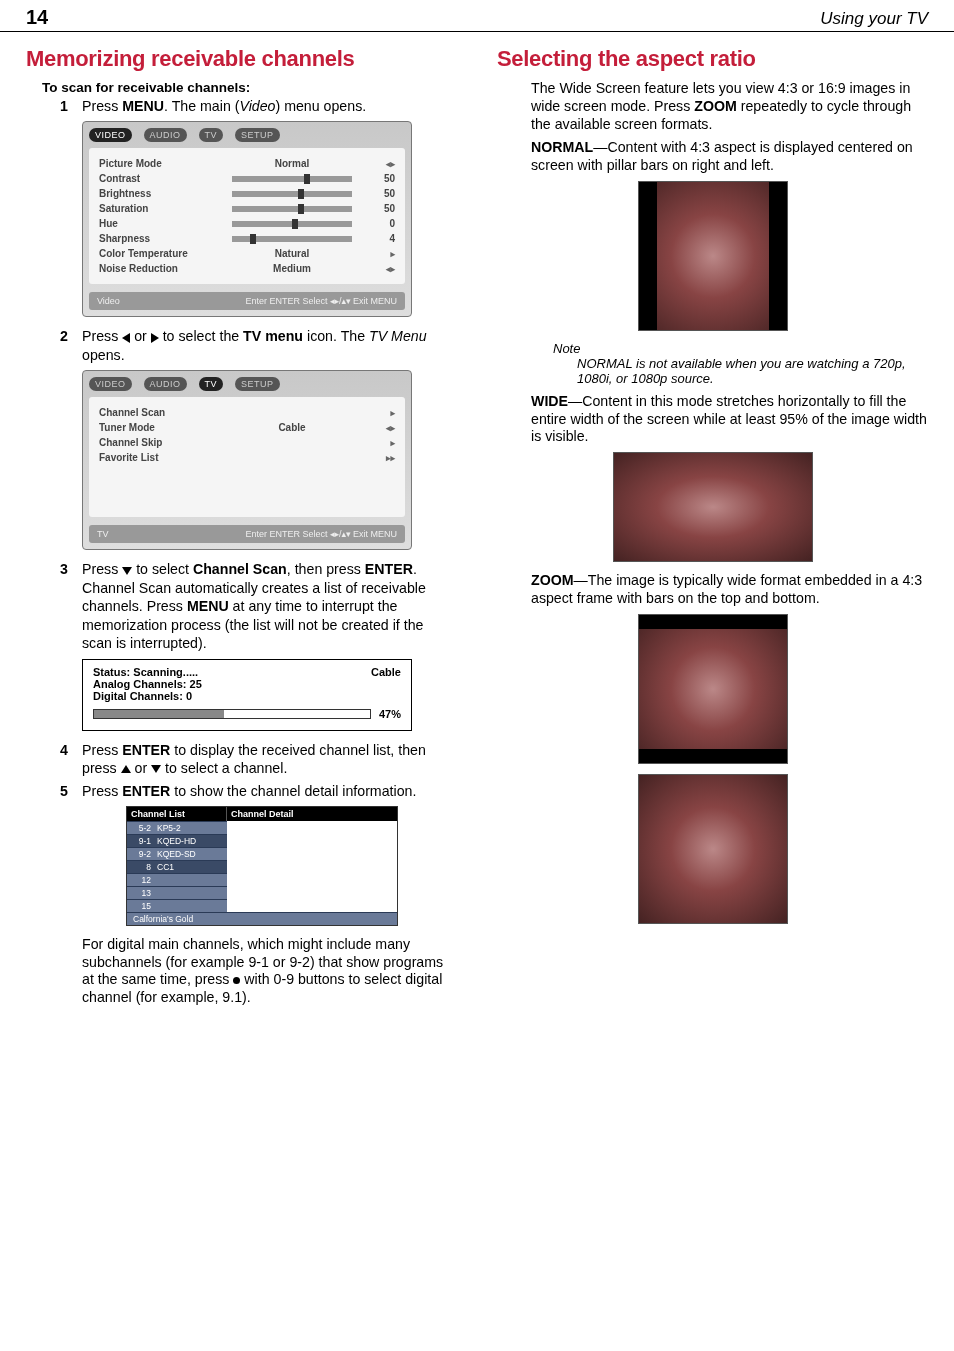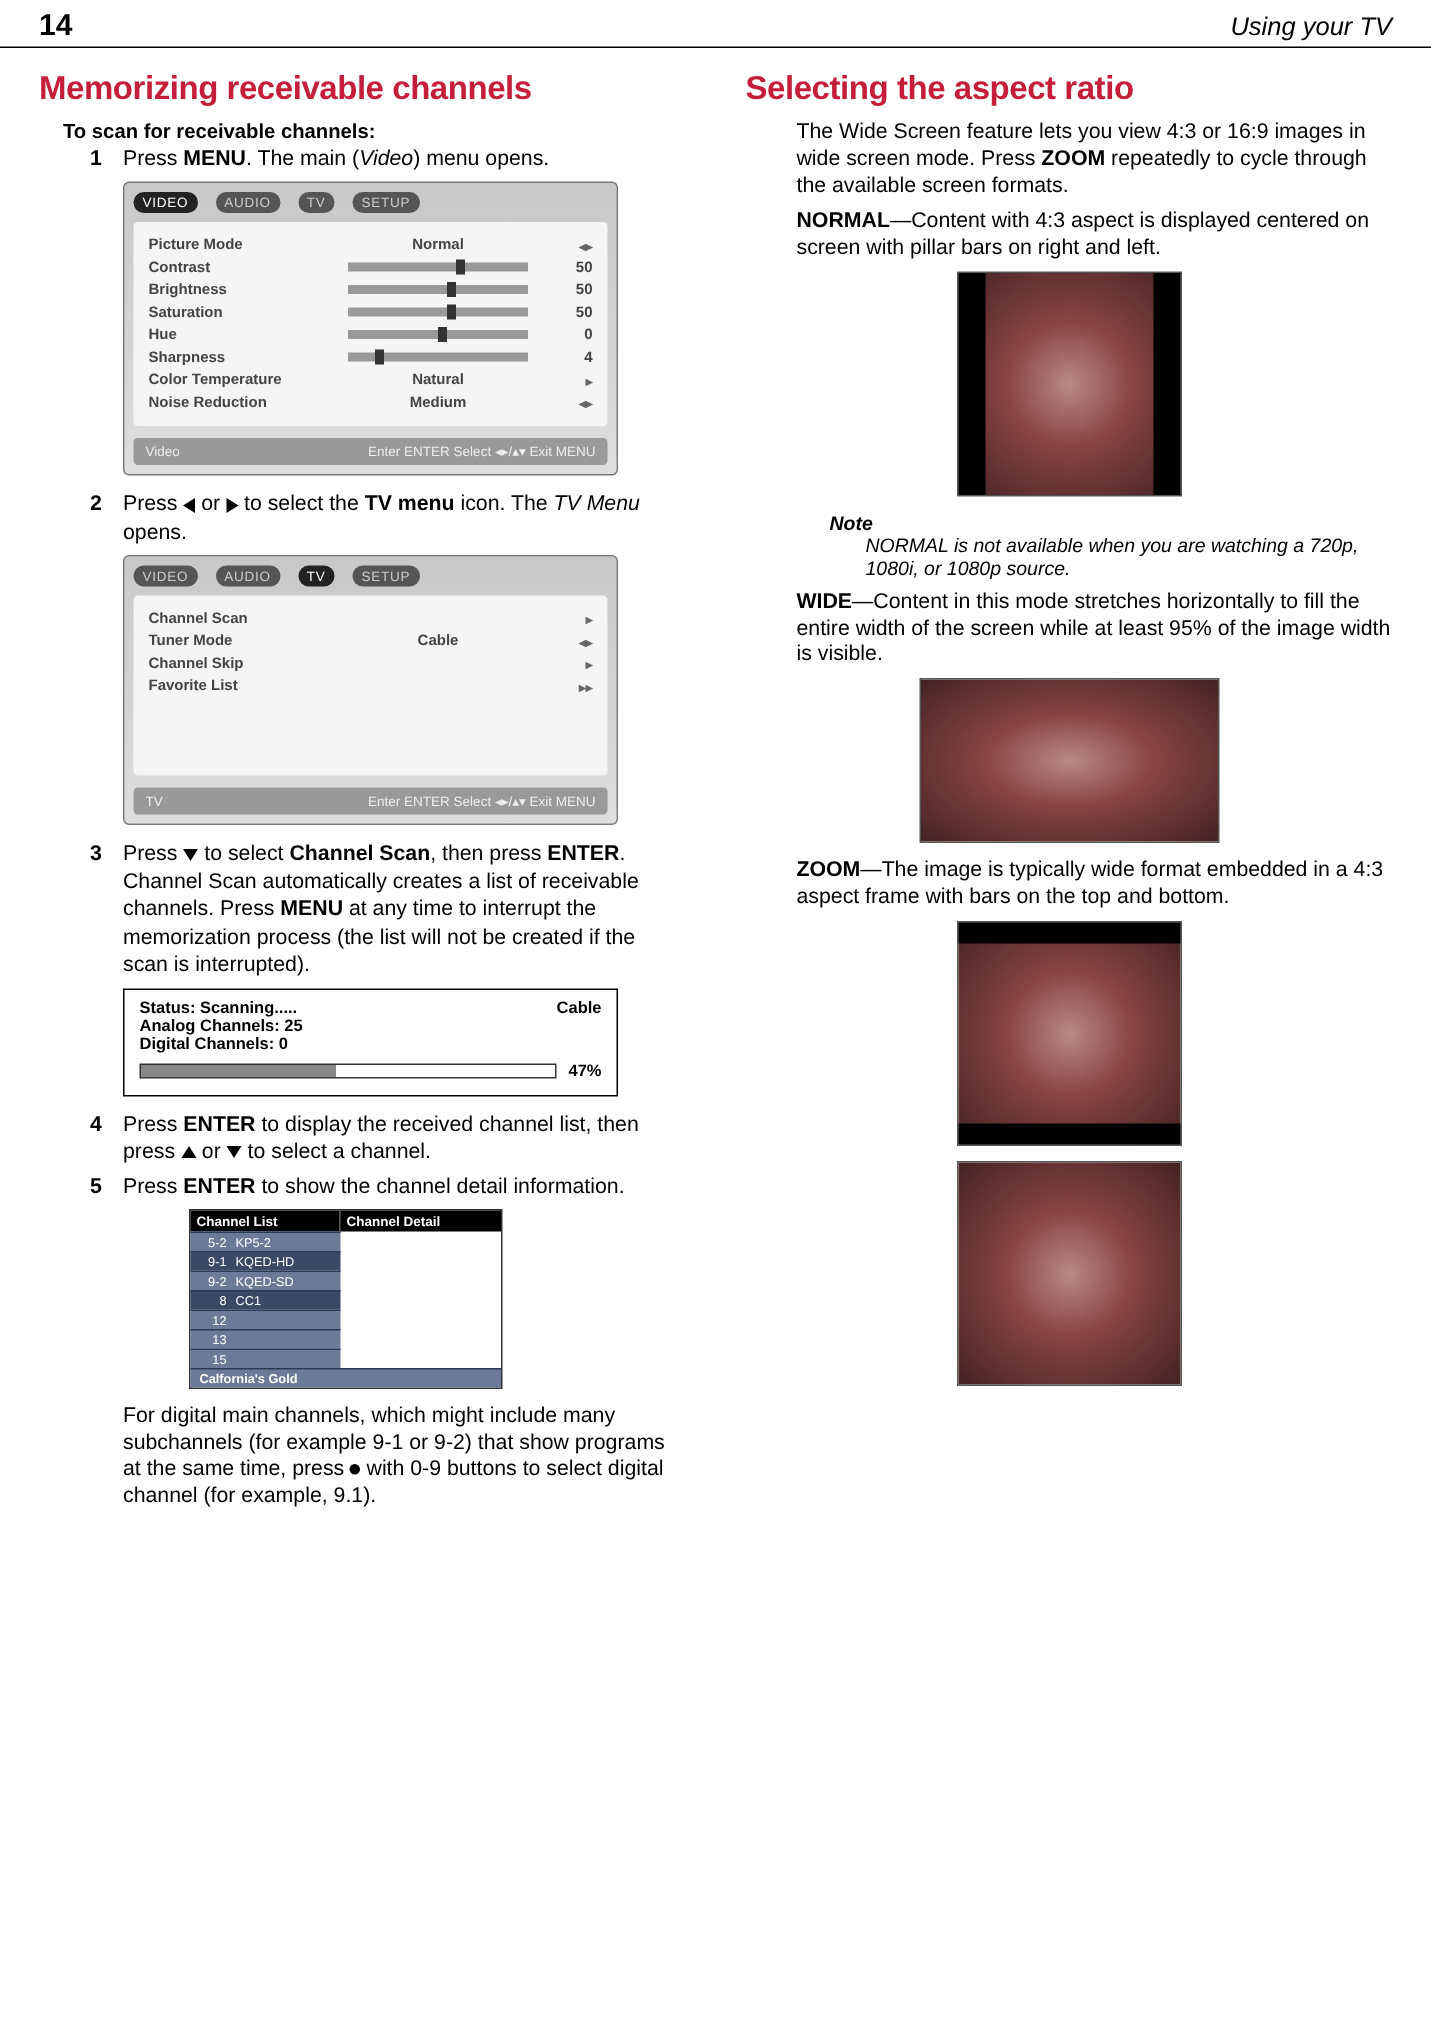--- a/index.html
+++ b/index.html
@@ -176,21 +176,21 @@
     left: 0; top: 0; bottom: 0;
     width: 47%;
     background: #888;
   }
   .prog-pct {
     font-size: 11px;
     font-weight: 700;
   }
   .chlist {
     margin: 6px 0 10px 100px;
-    width: 209px;
+    width: 272px;
     font-size: 9px;
     color: #fff;
     border: 1px solid #333;
   }
   .chlist-head {
     display: flex;
   }
   .chlist-head > div {
     background: #000;
     padding: 2px 4px;
@@ -198,35 +198,35 @@
   }
   .chlist-head > div:first-child { width: 100px; border-right:1px solid #555;}
   .chlist-head > div:last-child { flex:1; }
   .chlist-body {
     display: flex;
     flex-direction: column;
   }
   .chlist-left {
     width: 100px;
   }
-  .chlist-right { flex: 1; background:#a16207;font-weight:bold; }
+  .chlist-right { flex: 1; background:#a16207; }
   .ch-row {
     background: #3a4a66;
     padding: 1px 6px;
     border-top: 1px solid #2a3a56;
     font-size: 8.5px;
     display:flex;
   }
   .ch-row.sel { background:#6a7a98; }
   .ch-row .n { width:24px; text-align:right; padding-right:6px;}
   .note-block {
     margin: 4px 0 6px 56px;
     font-size: 13px;
   }
-  .note-title { font-style: italic; font-weight: 700; }
+  .note-title { font-style: italic; font-weight: 400; }
   .note-body { font-style: italic; padding-left: 24px; font-size: 13px; line-height:1.2;}
   .photo {
     display: block;
     margin: 6px auto 10px auto;
     background: radial-gradient(ellipse at center, #b88 0%, #844 40%, #422 100%);
     border: 1px solid #555;
     position: relative;
   }
   .photo.square { width: 150px; height: 150px; }
   .photo.wide { width: 200px; height: 110px; }

